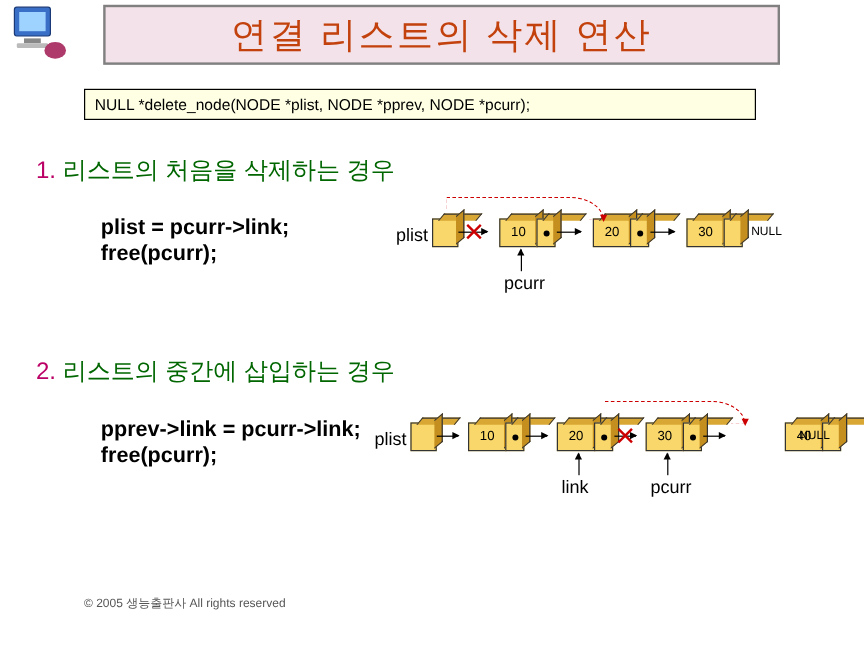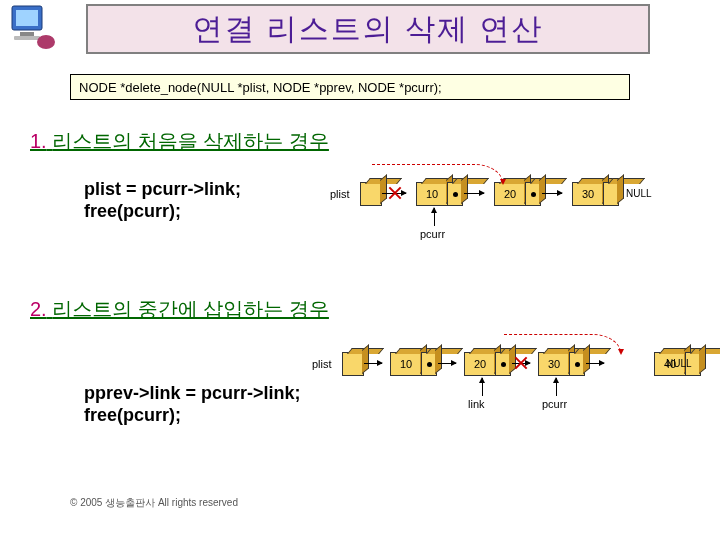--- a/index.html
+++ b/index.html
@@ -1,42 +1,42 @@
 <!DOCTYPE html>
 <html><head>
 <meta charset="utf-8">
 <style>
   html,body{margin:0;padding:0;width:720px;height:540px;background:#fff;font-family:"Malgun Gothic","Apple SD Gothic Neo",sans-serif;}
   .slide{position:relative;width:720px;height:540px;}
   .icon-corner{position:absolute;left:6px;top:4px;}
   .title-bar{position:absolute;left:86px;top:4px;width:560px;height:46px;
     background:#f3e2e9;border:2px solid #808080;display:flex;align-items:center;justify-content:center;}
-  .title-bar span{font-size:30px;letter-spacing:2px;color:#4c1d95;}
+  .title-bar span{font-size:30px;letter-spacing:2px;color:#c2410c;}
   .sig-box{position:absolute;left:70px;top:74px;width:560px;height:26px;
     background:#feffe3;border:1px solid #000;display:flex;align-items:center;padding:0 8px;box-sizing:border-box;}
   .sig-box span{font-size:13px;font-family:Tahoma,Arial,sans-serif;}
-  .heading{position:absolute;font-size:20px;color:#060;font-weight:normal;text-decoration:underline;}
+  .heading{position:absolute;font-size:20px;color:#060;font-weight:normal;}
   .heading .num{color:#b06;}
   #h1{left:30px;top:128px;}
   #h2{left:30px;top:296px;}
   .code{position:absolute;left:84px;font-size:18px;font-family:Tahoma,Arial,sans-serif;font-weight:bold;line-height:22px;}
   #c1{top:178px;}
-  #c2{top:346px;margin-top:36px;}
+  #c2{top:346px;}
   .footer{position:absolute;left:70px;bottom:30px;font-size:10px;color:#555;}
   .diagram{position:absolute;}
   .node{display:inline-flex;align-items:center;margin-right:20px;position:relative;}
   .box3d{position:relative;width:30px;height:22px;background:#f9d76a;border:1px solid #333;}
   .box3d::before{content:"";position:absolute;left:4px;top:-5px;width:30px;height:5px;background:#d9a733;border:1px solid #333;border-bottom:none;transform:skewX(-40deg);transform-origin:bottom left;}
   .box3d::after{content:"";position:absolute;right:-6px;top:-3px;width:6px;height:22px;background:#c58f1f;border:1px solid #333;border-left:none;transform:skewY(-40deg);transform-origin:top left;}
   .valbox{display:flex;align-items:center;justify-content:center;font-size:11px;font-family:Arial;}
   .ptrbox{width:14px;}
   .ptrbox .dot{width:5px;height:5px;background:#000;border-radius:50%;margin:auto;}
   .plist-box{width:20px;}
   .null{font-size:10px;font-family:Arial;margin-left:4px;}
-  .lbl{position:absolute;font-size:11px;font-family:Arial;}
+  .lbl{position:absolute;font-size:15px;font-family:Arial;}
   .arrow{position:absolute;height:1px;background:#000;}
   .arrow::after{content:"";position:absolute;right:-1px;top:-3px;border-left:6px solid #000;border-top:3.5px solid transparent;border-bottom:3.5px solid transparent;}
   .dash-arc{position:absolute;border:1.5px dashed #c00;border-bottom:none;border-left:none;border-radius:0 60px 0 0/0 40px 0 0;}
   .dash-arc::after{content:"";position:absolute;right:-4px;bottom:-2px;border-top:6px solid #c00;border-left:3.5px solid transparent;border-right:3.5px solid transparent;}
   .x-mark{position:absolute;width:14px;height:14px;}
   .x-mark::before,.x-mark::after{content:"";position:absolute;left:6px;top:-1px;width:2px;height:16px;background:#c00;}
   .x-mark::before{transform:rotate(45deg);}
   .x-mark::after{transform:rotate(-45deg);}
   .uarrow{position:absolute;width:1px;height:18px;background:#000;}
   .uarrow::after{content:"";position:absolute;left:-3px;top:-1px;border-bottom:6px solid #000;border-left:3.5px solid transparent;border-right:3.5px solid transparent;}
@@ -55,21 +55,21 @@
       <rect x="35" y="32" width="4" height="4" fill="#ad3a6a"></rect>
       <rect x="41" y="32" width="4" height="4" fill="#ad3a6a"></rect>
     </svg>
   </div>
 
   <div class="title-bar">
     <span>연결 리스트의 삭제 연산</span>
   </div>
 
   <div class="sig-box">
-    <span>NODE *delete_node(NULL *plist, NODE *pprev, NODE *pcurr);</span>
+    <span>NULL *delete_node(NODE *plist, NODE *pprev, NODE *pcurr);</span>
   </div>
 
   <div id="h1" class="heading">
     <span class="num">1.</span>
     <span>리스트의 처음을 삭제하는 경우</span>
   </div>
 
   <div id="c1" class="code">
     <div>plist = pcurr-&gt;link;</div>
     <div>free(pcurr);</div>

